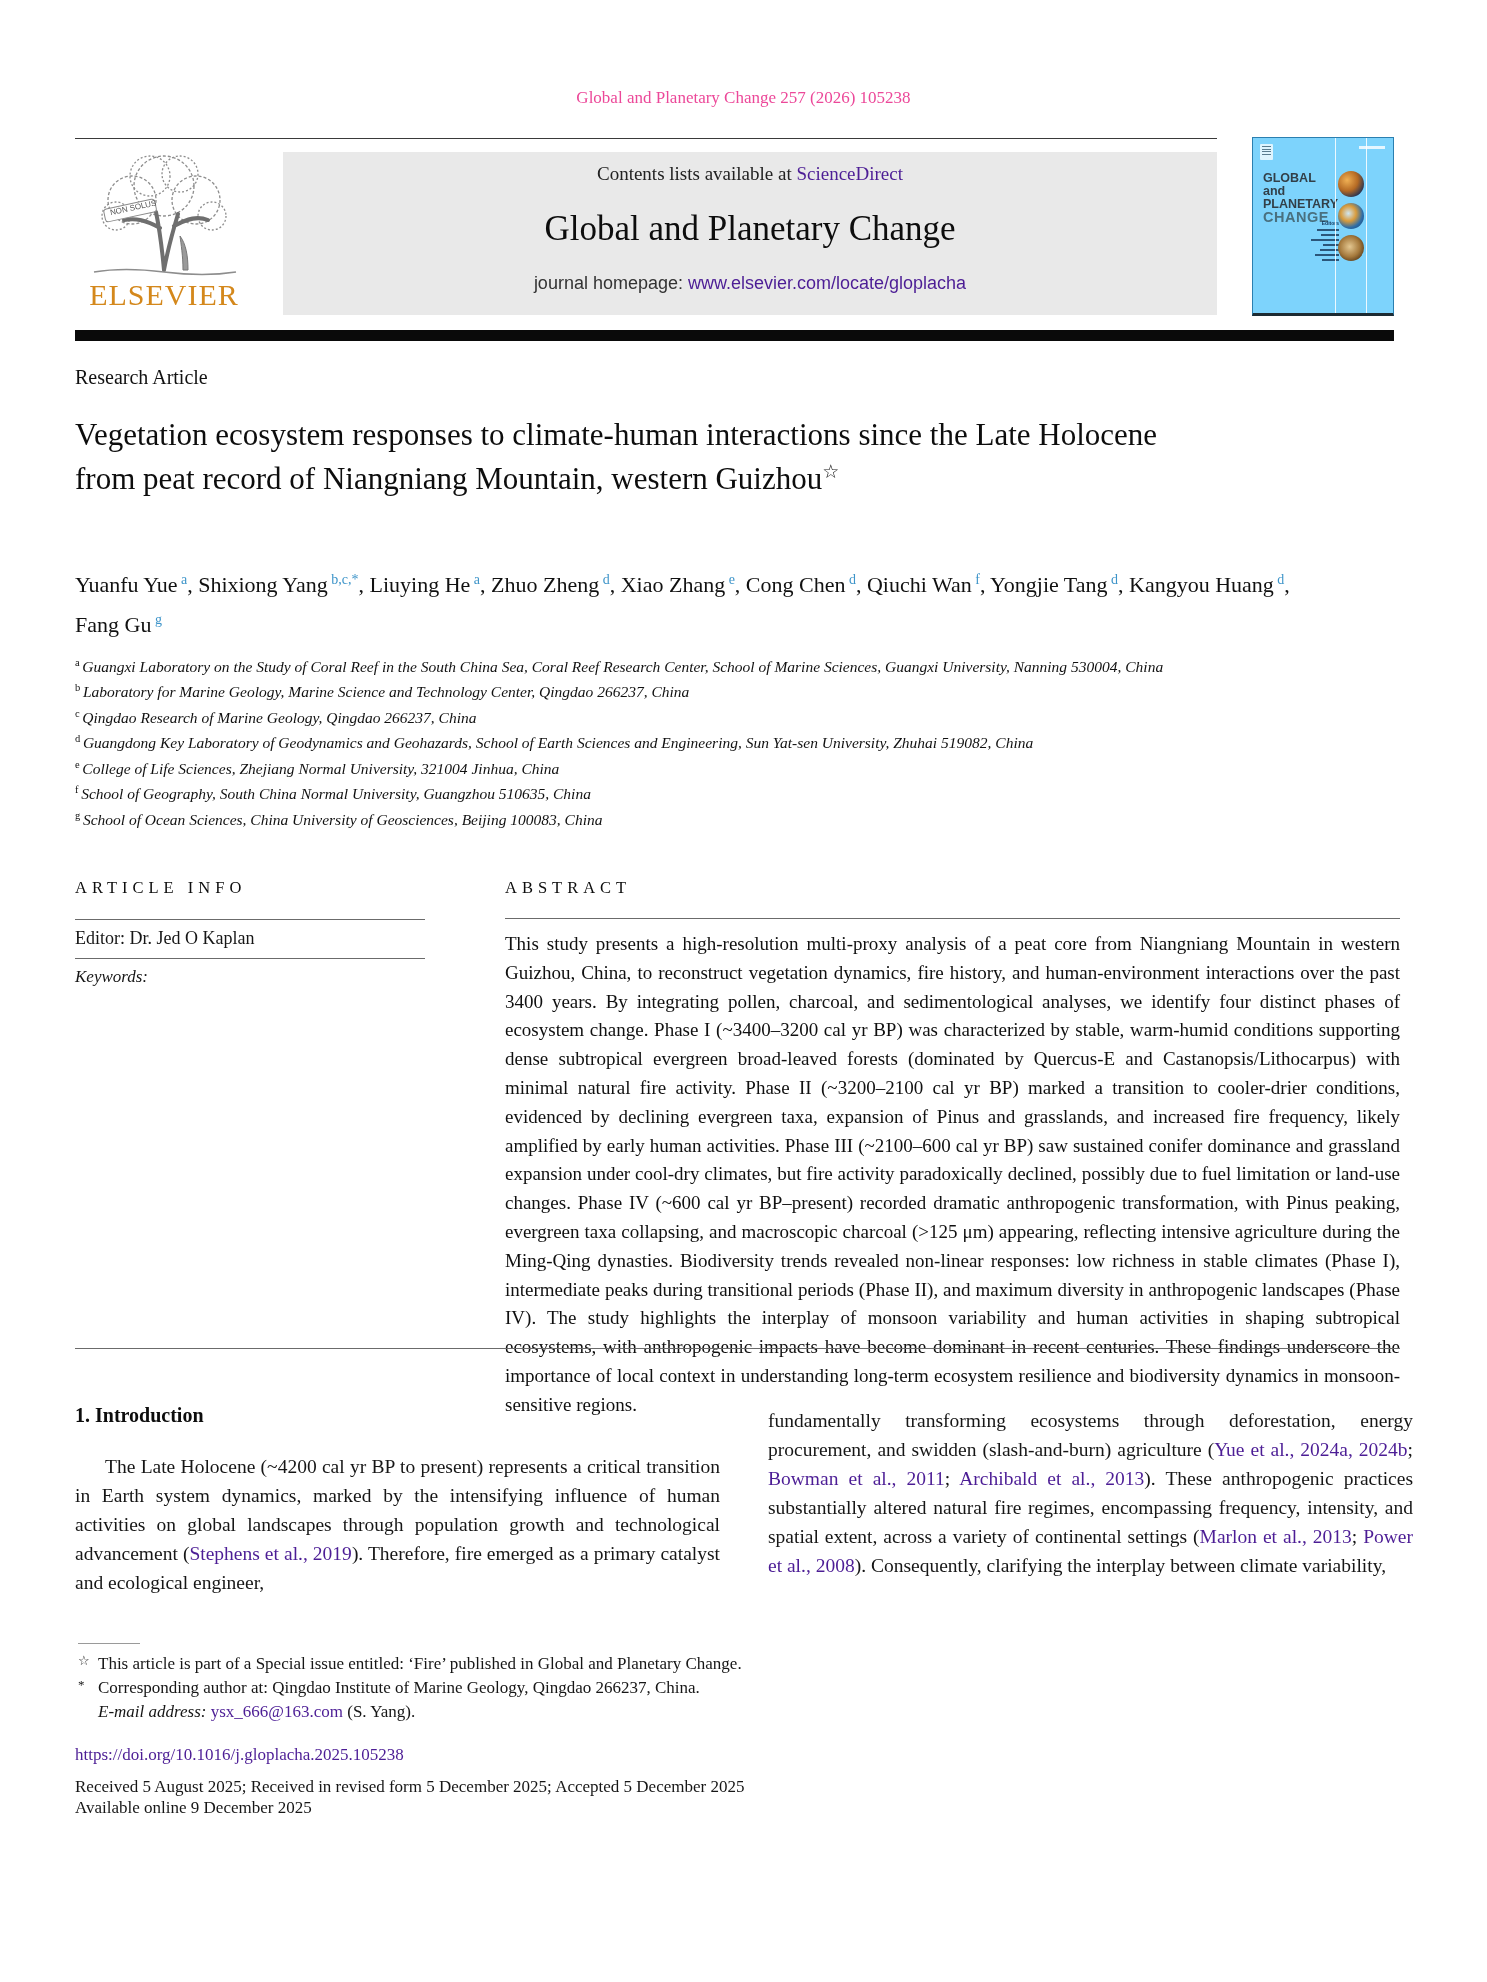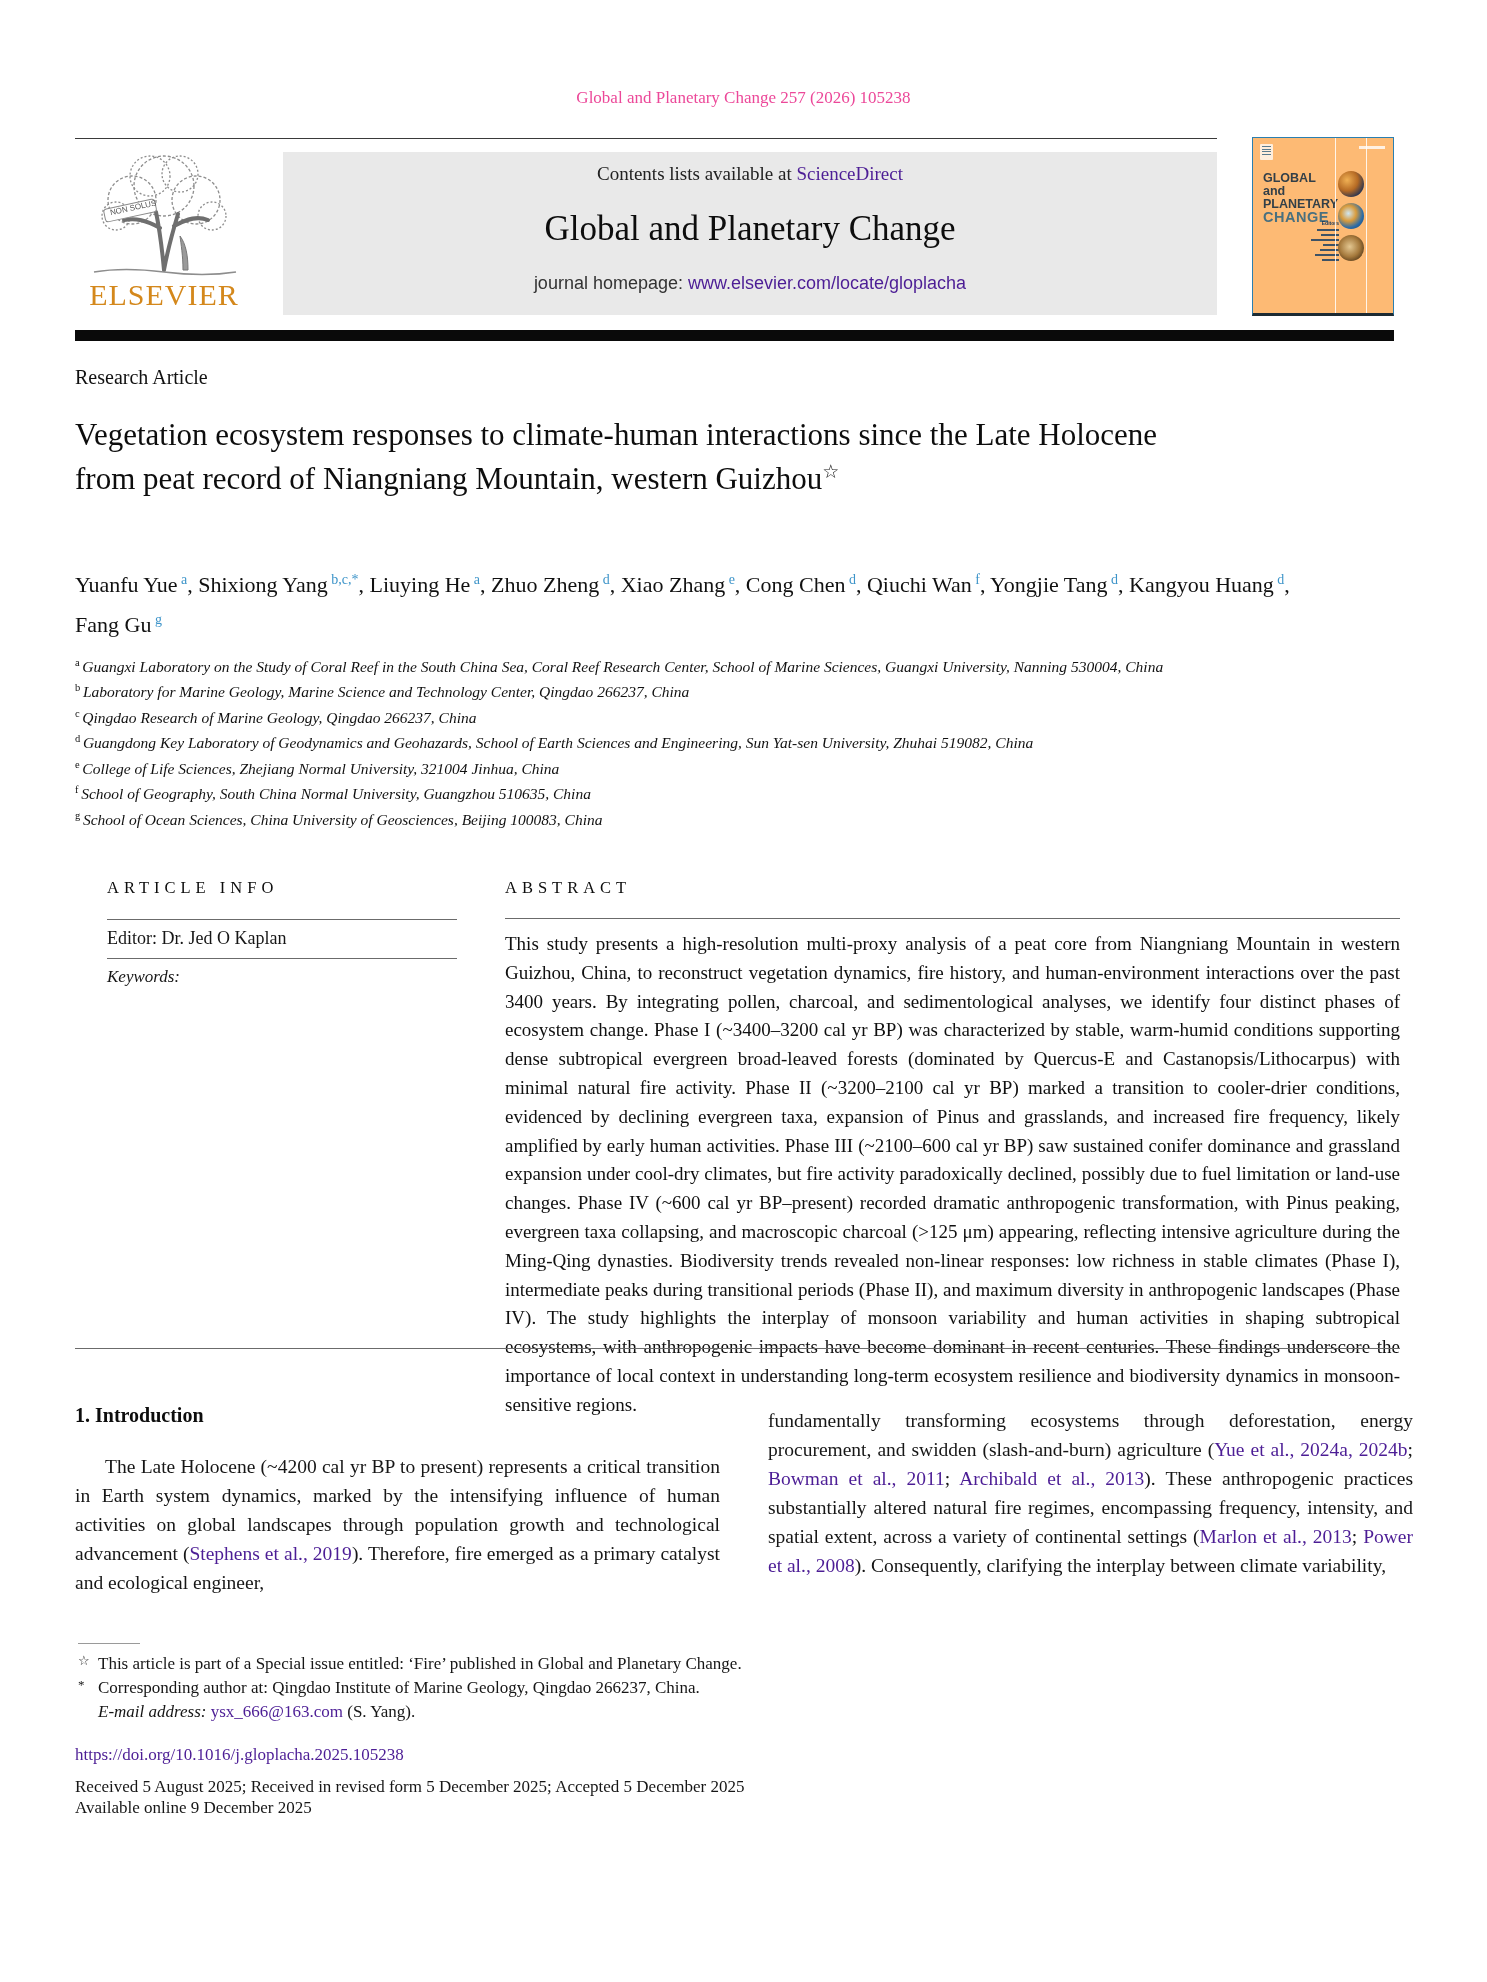--- a/index.html
+++ b/index.html
@@ -17,21 +17,21 @@
   
   .logo-block{top:148px;left:78px;width:172px;height:172px;}
   .logo-tree{display:block;margin:0 auto;}
   .elsevier-word{margin-top:-4px;text-align:center;font-size:30px;letter-spacing:1px;color:#d4881c;font-family:"Liberation Serif",serif;}
   
   .header-box{top:152px;left:283px;width:934px;height:163px;background:#e9e9e9;text-align:center;}
   .contents-line{margin-top:11px;font-size:19px;color:#222;}
   .journal-title{margin-top:24px;font-size:35px;color:#0d0d0d;}
   .homepage-line{margin-top:24px;font-size:18px;color:#333;font-family:"Liberation Sans",sans-serif;}
   
-  .cover{top:137px;left:1252px;width:142px;height:179px;background:#fdba74;border:1px solid #2b7fb0;border-bottom:3px solid #1d2b33;box-sizing:border-box;overflow:hidden;}
+  .cover{top:137px;left:1252px;width:142px;height:179px;background:#7dd3fc;border:1px solid #2b7fb0;border-bottom:3px solid #1d2b33;box-sizing:border-box;overflow:hidden;}
   .cov-logo{position:absolute;left:7px;top:6px;width:13px;height:16px;background:rgba(255,255,255,.75);border-radius:1px;}
   .cov-logo:after{content:"";position:absolute;left:2px;top:2px;right:2px;height:9px;background:repeating-linear-gradient(#5a7b8e 0 1px,transparent 1px 2.5px);}
   .cov-issn{position:absolute;right:8px;top:8px;width:26px;height:3px;background:rgba(255,255,255,.8);}
   .cov-title{position:absolute;left:10px;top:34px;width:76px;font-family:"Liberation Sans",sans-serif;font-weight:bold;line-height:13px;font-size:12.5px;color:#323f48;letter-spacing:0;}
   .cov-change{font-size:14.5px;color:#49707f;letter-spacing:.5px;}
   .cov-editors{position:absolute;left:10px;top:82px;width:76px;text-align:right;font-family:"Liberation Sans",sans-serif;font-size:5px;font-weight:bold;color:#13365c;}
   .cov-names{position:absolute;left:10px;top:91px;width:76px;}
   .cov-name{margin:0 0 3px auto;height:2px;background:#1c3f63;opacity:.85;}
   .cov-vline{position:absolute;top:0;bottom:0;width:1px;background:rgba(255,255,255,.85);}
   .cov-img{position:absolute;left:85px;width:26px;height:26px;border-radius:50%;}
@@ -43,21 +43,21 @@
   
   .research-article{top:366px;left:75px;font-size:20px;color:#111;}
   .article-title{top:413px;left:75px;width:1150px;font-size:31px;line-height:44px;color:#0d0d0d;}
   .title-mark{font-size:19px;vertical-align:super;line-height:0;}
   .authors{top:562px;left:75px;width:1240px;font-size:22px;line-height:35px;color:#111;}
   .authors sup{color:#3d94c9;font-size:14px;}
   .affils{top:652px;left:75px;width:1290px;font-size:15.5px;line-height:21.3px;color:#111;}
   .affils .aff-text{font-style:italic;}
   .affils sup{font-size:10.5px;}
   
-  .info-col{top:878px;left:75px;width:350px;margin-left:32px;}
+  .info-col{top:878px;left:75px;width:350px;}
   .col-heading{font-size:16.5px;letter-spacing:5px;color:#0d0d0d;}
   .info-rule{border:none;border-top:1px solid #6b6b6b;margin:0;}
   .r1{margin-top:21px;}
   .editor-line{margin-top:8px;font-size:18px;}
   .r2{margin-top:9px;}
   .kw-label{margin-top:8px;font-size:17px;font-style:italic;}
   .kw-line{font-size:17px;line-height:21.4px;}
   .abs-col{top:878px;left:505px;width:895px;}
   .abs-rule{border:none;border-top:1px solid #6b6b6b;margin:20px 0 0 0;}
   .abstract-text{margin-top:11px;font-size:19px;line-height:28.8px;text-align:justify;color:#101010;}

